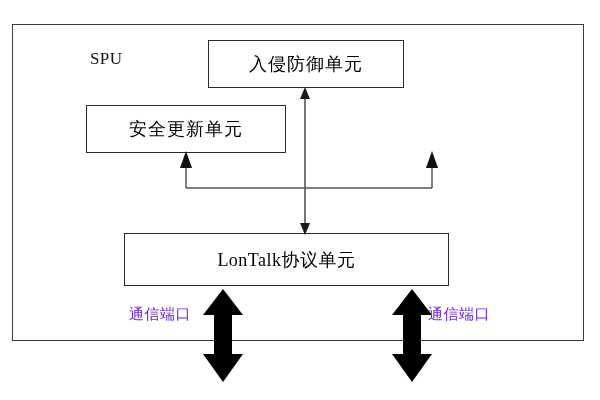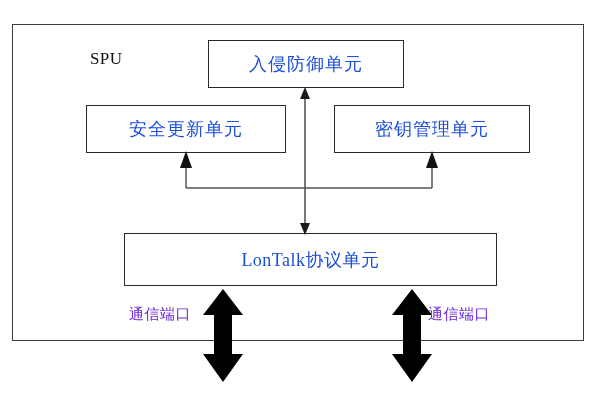--- a/index.html
+++ b/index.html
@@ -39,21 +39,21 @@
   }
   
   .unit-box {
     position: absolute;
     box-sizing: border-box;
     border: 1.6px solid #2a2a2a;
     background: #ffffff;
     display: flex;
     align-items: center;
     justify-content: center;
-    color: #1d4ed8;
+    color: #000000;
     font-family: "Liberation Serif", "DejaVu Serif", serif;
   }
   .unit-label {
     font-size: 18px;
     letter-spacing: 1px;
     white-space: nowrap;
     line-height: 1;
   }
   #box-ips {
     left: 208px;
@@ -69,21 +69,21 @@
   }
   #box-keymgmt {
     left: 334px;
     top: 105px;
     width: 196px;
     height: 48px;
   }
   #box-lontalk {
     left: 124px;
     top: 233px;
-    width: 373px;
+    width: 325px;
     height: 53px;
     text-align: center;
   }
   #box-lontalk .unit-label {
     font-size: 18px;
     letter-spacing: 0.5px;
   }
   
   .connectors {
     position: absolute;
@@ -120,23 +120,20 @@
   <div class="spu-label">SPU</div>
 
   <div class="unit-box" id="box-ips">
     <span class="unit-label">入侵防御单元</span>
   </div>
 
   <div class="unit-box" id="box-secupdate">
     <span class="unit-label">安全更新单元</span>
   </div>
 
-  <div class="unit-box" id="box-keymgmt">
-    <span class="unit-label">密钥管理单元</span>
-  </div>
 
   <div class="unit-box" id="box-lontalk">
     <span class="unit-label">LonTalk协议单元</span>
   </div>
 
   <svg class="connectors" viewBox="0 0 600 400">
     <defs>
       <marker id="arrow-up-thin" markerWidth="9" markerHeight="11" refX="4.5" refY="1.2" orient="0">
         <polygon points="4.5,0 9,11 0,11" fill="#1a1a1a"></polygon>
       </marker>

